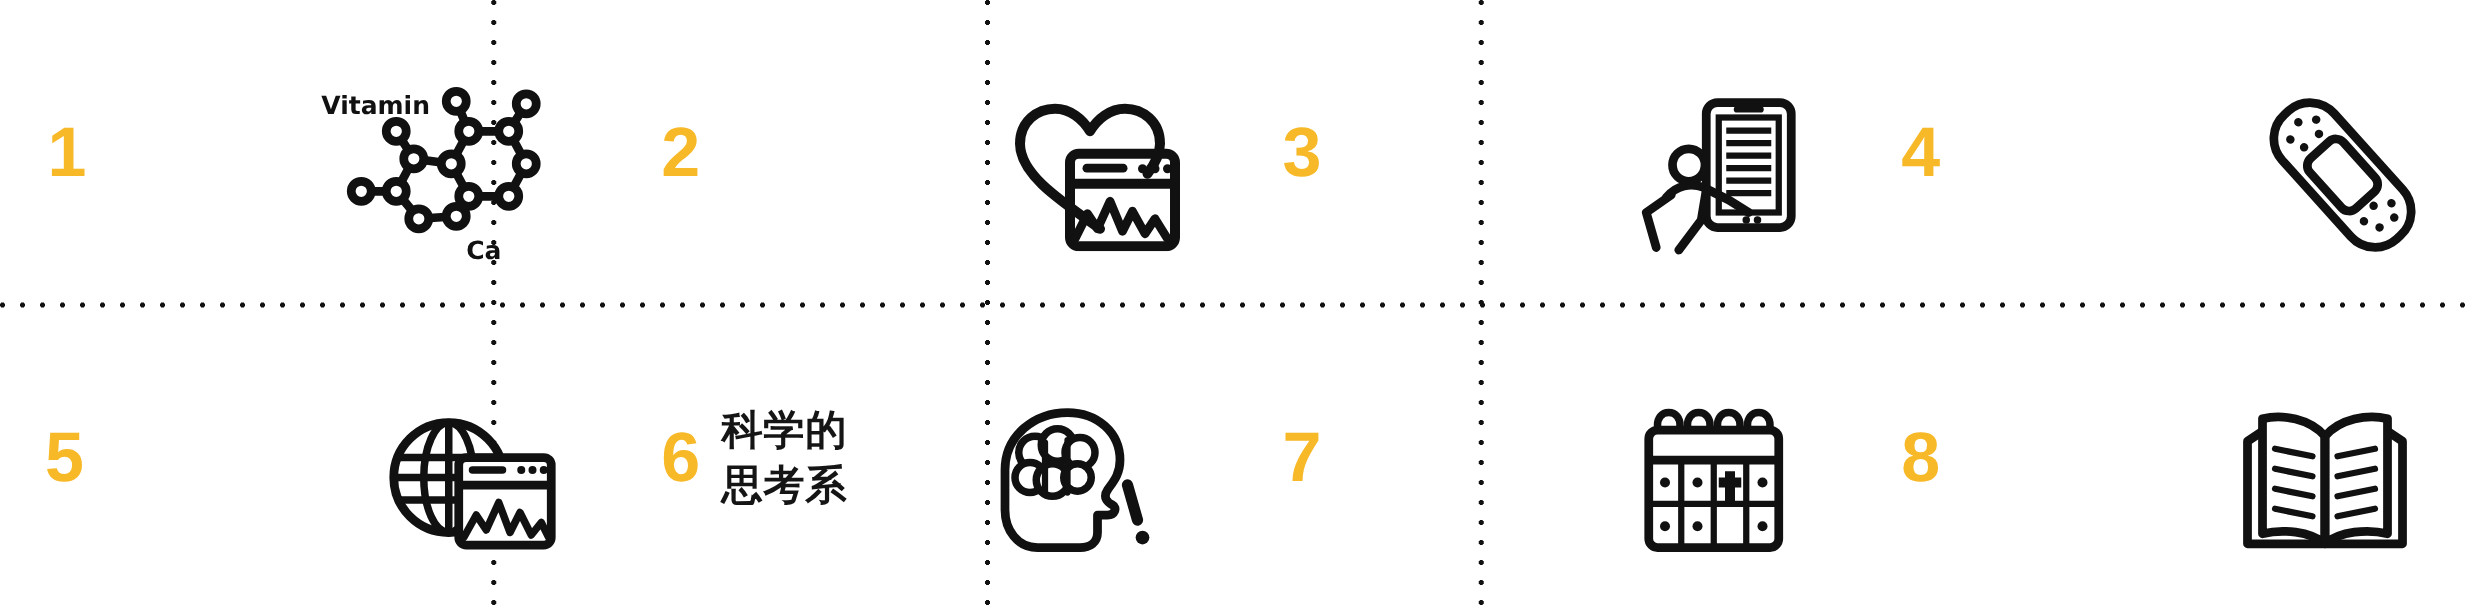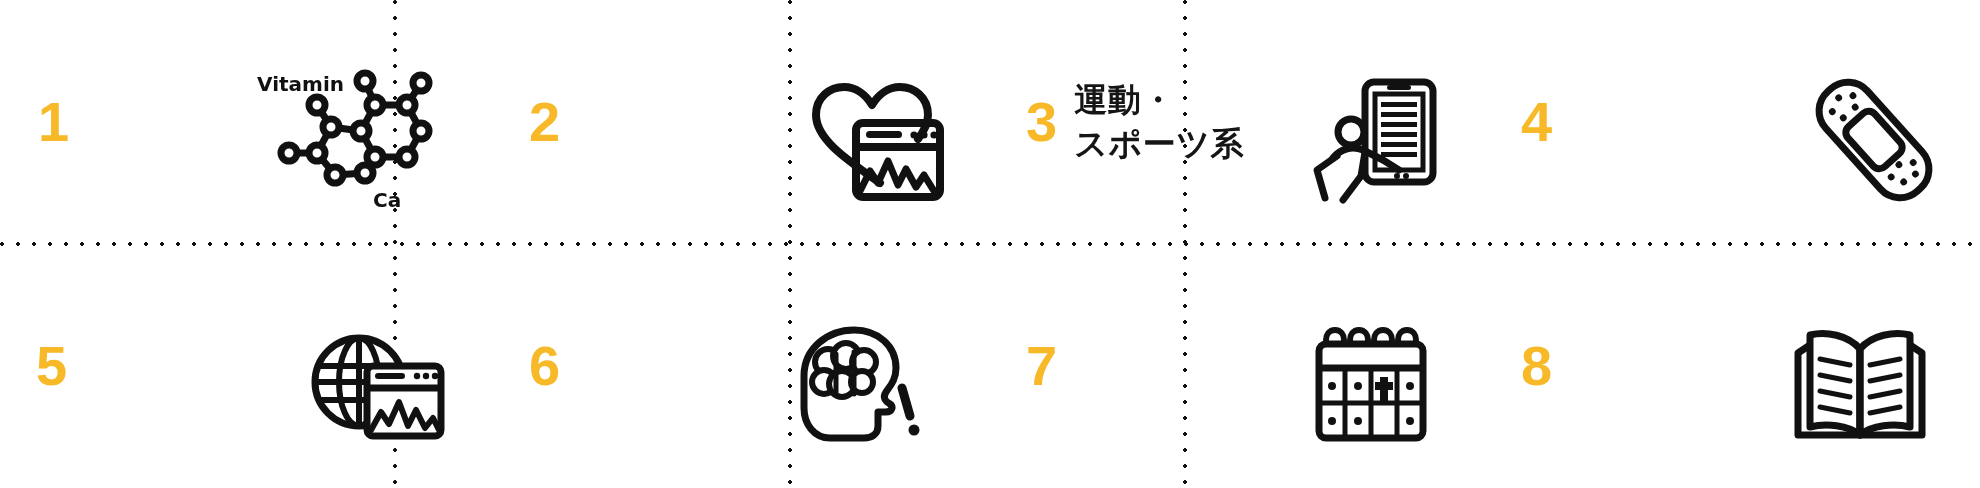--- a/index.html
+++ b/index.html
@@ -187,22 +187,20 @@
         <circle cx="118" cy="56" r="3.6" fill="#111"></circle>
         <circle cx="128" cy="56" r="3.6" fill="#111"></circle>
         <polyline points="54,112 64,92 72,104 82,82 92,106 100,90 110,108 118,96 128,112" stroke="#111" stroke-width="7" stroke-linecap="round" stroke-linejoin="round" fill="none"></polyline>
       </svg>
     </div>
   </div>
 
   <div class="cell c3">
     <div class="label-group">
       <span class="num">3</span>
-      <span class="title">運動・
-スポーツ系</span>
     </div>
     <div class="icon-wrap">
       <svg width="132" height="128" viewBox="0 0 132 128" fill="none" xmlns="http://www.w3.org/2000/svg">
 
         <rect x="58" y="6" width="68" height="100" rx="9" stroke="#111" stroke-width="7"></rect>
         <rect x="68" y="18" width="48" height="76" stroke="#111" stroke-width="5"></rect>
         <rect x="80" y="9" width="24" height="5" rx="2.5" fill="#111"></rect>
         <circle cx="90" cy="100" r="3" fill="#111"></circle>
         <circle cx="99" cy="100" r="3" fill="#111"></circle>
         <g fill="#111">
@@ -269,20 +267,22 @@
         <circle cx="115" cy="50" r="3.2" fill="#111"></circle>
         <circle cx="124" cy="50" r="3.2" fill="#111"></circle>
         <polyline points="60,104 70,86 78,98 88,76 97,100 105,84 114,102 122,92 128,104" stroke="#111" stroke-width="6" stroke-linecap="round" stroke-linejoin="round" fill="none"></polyline>
       </svg>
     </div>
   </div>
 
   <div class="cell c6">
     <div class="label-group">
       <span class="num">6</span>
+      <span class="title">科学的
+思考系</span>
     </div>
     <div class="icon-wrap">
       <svg width="128" height="120" viewBox="0 0 128 120" fill="none" xmlns="http://www.w3.org/2000/svg">
 
         <path d="M12 52 C12 24 36 6 62 6 C86 6 104 22 104 44 C104 56 98 62 94 68 C90 74 94 78 98 80 C102 82 100 88 94 88 L86 88 L86 102 C86 110 80 114 72 114 L38 114 C22 114 12 100 12 84 Z" stroke="#111" stroke-width="7" stroke-linejoin="round"></path>
 
         <g stroke="#111" stroke-width="6">
           <circle cx="36" cy="38" r="13" fill="#fff"></circle>
           <circle cx="54" cy="32" r="13" fill="#fff"></circle>
           <circle cx="72" cy="38" r="12" fill="#fff"></circle>

